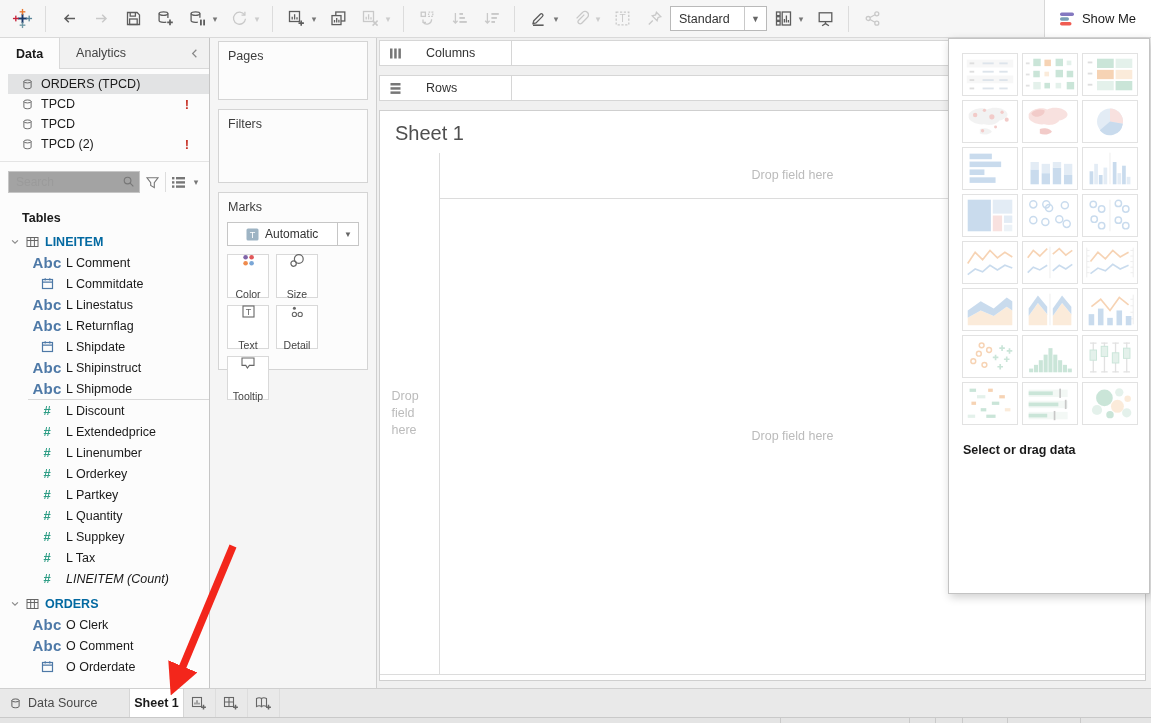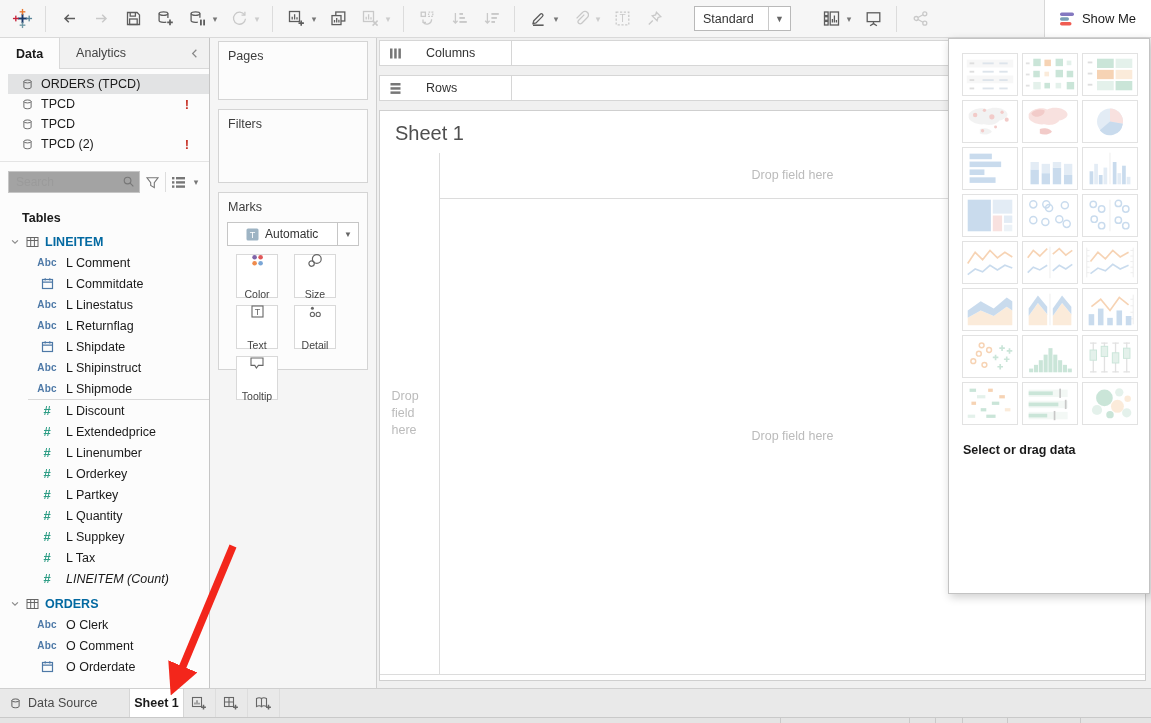--- a/index.html
+++ b/index.html
@@ -7,21 +7,21 @@
        font-family:"Liberation Sans",sans-serif;font-size:12.5px;color:#333;}
   svg{display:block}
   
   #toolbar{height:38px;background:#f6f6f6;border-bottom:1px solid #d9d9d9;display:flex;align-items:center;padding-left:6px;box-sizing:border-box;}
   .tb-item{display:flex;align-items:center;margin:0 3px;cursor:default;}
   .tb-btn{width:26px;height:26px;display:flex;align-items:center;justify-content:center;color:#5d5d5d;}
   .tb-btn.dis{color:#c9c9c9;}
   .tb-caret{font-size:9px;color:#777;margin-left:0px;width:10px;text-align:center;}
   .tb-caret.dis{color:#cccccc;}
   .tb-sep{width:1px;height:26px;background:#dcdcdc;margin:0 7px;flex:none;}
-  .tb-dd{width:95px;height:23px;border:1px solid #b9b9b9;background:#fff;display:flex;align-items:center;margin:0 24px;}
+  .tb-dd{width:95px;height:23px;border:1px solid #b9b9b9;background:#fff;display:flex;align-items:center;margin:0 0;}
   .tb-dd-val{flex:1;padding-left:8px;font-size:12.5px;color:#333;}
   .tb-dd-caret{width:21px;height:100%;border-left:1px solid #c9c9c9;display:flex;align-items:center;justify-content:center;font-size:9px;color:#666;}
   #show-me-btn{margin-left:auto;height:100%;width:106px;background:#fff;border-left:1px solid #d8d8d8;display:flex;align-items:center;justify-content:center;gap:7px;font-size:13px;color:#1a1a1a;}
   
   #main{display:flex;height:650px;}
   
   #sidebar{width:210px;background:#fcfcfc;border-right:1px solid #c6c6c6;box-sizing:border-box;overflow:hidden;display:flex;flex-direction:column;}
   #side-tabs{height:30px;display:flex;background:#f1f1f1;border-bottom:1px solid #d9d9d9;flex:none;}
   .side-tab{display:flex;align-items:center;padding:0 16px;font-size:12.5px;color:#444;}
   .side-tab.active{background:#fcfcfc;border-right:1px solid #d9d9d9;font-weight:bold;color:#1a1a1a;margin-bottom:-1px;}
@@ -37,38 +37,38 @@
   #search-box input::placeholder{color:#9b9b9b;}
   .s-icon{color:#777;display:flex;align-items:center;}
   .v-div{width:1px;height:20px;background:#ddd;}
   #tables-label{margin:12px 0 2px 22px;font-weight:bold;color:#1a1a1a;font-size:12.5px;flex:none;}
   #field-list{flex:1;overflow:hidden;}
   .tbl-header{height:21px;display:flex;align-items:center;gap:6px;padding-left:10px;margin-top:4px;}
   .tbl-header .tname{font-weight:bold;color:#0369a1;}
   .f-row{height:21px;display:flex;align-items:center;padding-left:36px;gap:8px;}
   .f-row.divided{border-bottom:1px solid #d9d9d9;margin-left:28px;padding-left:8px;}
   .f-ic{width:22px;display:flex;justify-content:center;align-items:center;flex:none;}
-  .f-abc{color:var(--dimension-blue);font-size:10px;font-weight:bold;letter-spacing:.2px;}
+  .f-abc{color:var(--dimension-blue);font-size:15px;font-weight:bold;letter-spacing:.2px;}
   .f-hash{color:var(--measure-green);font-size:13px;font-weight:bold;}
   .f-label{color:#1a1a1a;white-space:nowrap;}
   .f-label.count{font-style:italic;}
   .chev{color:#8a8a8a;display:flex;}
   
   #middle{width:167px;background:#f5f5f5;border-right:1px solid #cfcfcf;box-sizing:border-box;padding:3px 8px 0 8px;}
   .card{background:#fcfcfc;border:1px solid #d4d4d4;box-sizing:border-box;}
   .card-label{padding:7px 0 0 9px;color:#3d3d3d;font-size:12.5px;}
   #pages-card{height:59px;}
   #filters-card{height:74px;margin-top:9px;}
   #marks-card{height:178px;margin-top:9px;}
   #mark-type-dd{margin:8px 8px 0 8px;height:22px;border:1px solid #c6c6c6;background:#fff;display:flex;align-items:center;}
   #mark-type-dd .mt-ic{margin:0 6px 0 18px;display:flex;}
   #mark-type-dd .mt-val{flex:1;font-size:12px;color:#333;}
   #mark-type-dd .mt-caret{width:20px;height:100%;border-left:1px solid #c6c6c6;display:flex;align-items:center;justify-content:center;font-size:8px;color:#666;}
   #marks-btns{display:flex;flex-wrap:wrap;gap:7px;margin:8px 8px 0 8px;}
-  .mark-btn{width:40px;height:42px;border:1px solid #d9d9d9;background:#fff;display:flex;flex-direction:column;align-items:center;justify-content:center;gap:20px;margin-left:9px;}
+  .mark-btn{width:40px;height:42px;border:1px solid #d9d9d9;background:#fff;display:flex;flex-direction:column;align-items:center;justify-content:center;gap:20px;}
   .mark-btn .mb-label{font-size:10.5px;color:#444;}
   
   #canvas-col{flex:1;display:flex;flex-direction:column;background:#f0f0f0;padding:2px 5px 0 2px;box-sizing:border-box;min-width:0;}
   .shelf{height:24px;background:#fff;border:1px solid #d6d6d6;display:flex;margin-bottom:9px;flex:none;}
   .shelf-label{width:122px;border-right:1px solid #d6d6d6;display:flex;align-items:center;gap:24px;padding-left:9px;color:#333;flex:none;}
   .shelf-area{flex:1;}
   #worksheet{flex:1;background:#fff;border:1px solid #cfcfcf;margin-bottom:7px;display:flex;flex-direction:column;min-height:0;}
   #ws-title{padding:11px 0 8px 15px;font-size:20px;color:#4f4f4f;flex:none;}
   #ws-grid{flex:1;display:flex;border-bottom:1px solid #dcdcdc;min-height:0;}
   #ws-left{width:59px;border-right:1px solid #dcdcdc;display:flex;align-items:center;justify-content:center;}

